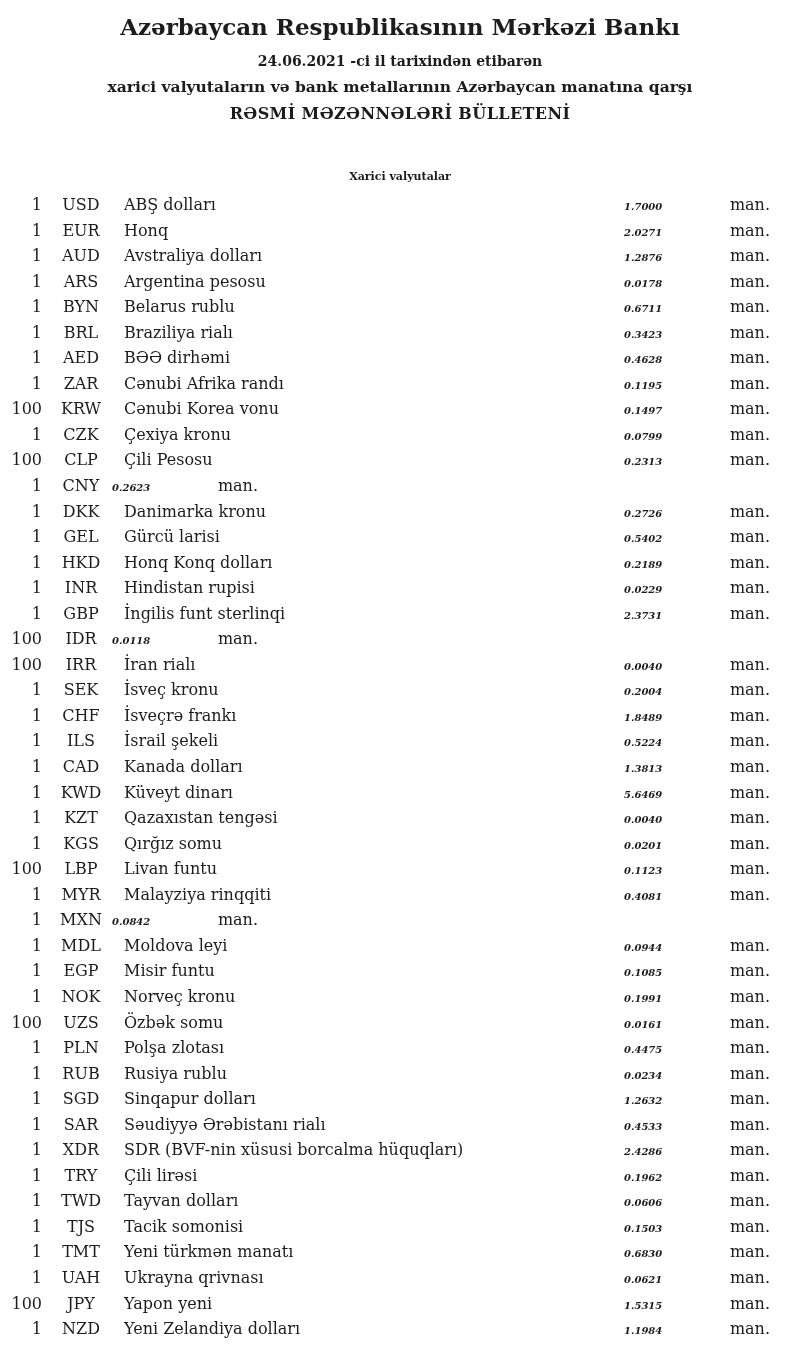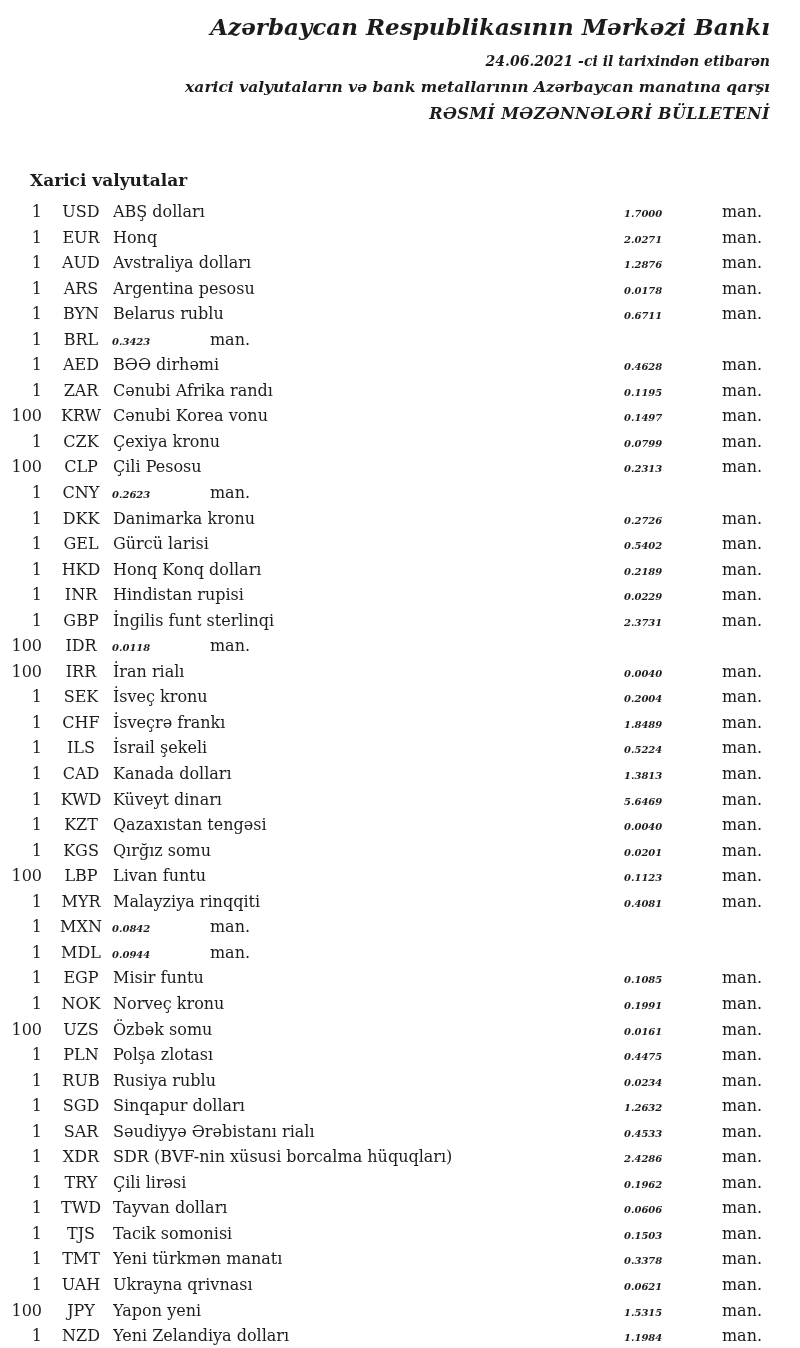--- a/index.html
+++ b/index.html
@@ -5,21 +5,21 @@
   * { margin: 0; padding: 0; box-sizing: border-box; }
   html, body { background: #ffffff; }
   body {
     width: 800px;
     height: 1348px;
     font-family: "DejaVu Serif", "Liberation Serif", serif;
     color: #1c1c1c;
     overflow: hidden;
   }
   .page { padding: 12px 30px 0 8px; }
-  .doc-header { text-align: right; padding-left: 22px; font-style: italic; }
+  .doc-header { text-align: center; padding-left: 22px; }
   .title {
     font-size: 23px;
     font-weight: bold;
     line-height: 30px;
   }
   .date-line {
     font-size: 14px;
     font-weight: bold;
     margin-top: 11px;
   }
@@ -28,23 +28,23 @@
     font-weight: bold;
     margin-top: 8px;
   }
   .bulletin {
     font-size: 16px;
     font-weight: bold;
     letter-spacing: 0.4px;
     margin-top: 8px;
   }
   .section-title {
-    text-align: left;
+    text-align: center;
     padding-left: 22px;
-    font-size: 17px;
+    font-size: 11px;
     font-weight: bold;
     margin-top: 47px;
     margin-bottom: 9px;
   }
   .rows { }
   .row {
     display: flex;
     align-items: baseline;
     height: 25.55px;
     font-size: 16px;
@@ -57,35 +57,35 @@
     flex: none;
   }
   .code {
     width: 62px;
     text-align: center;
     margin-left: 8px;
     flex: none;
   }
   .name {
     flex: 1;
-    margin-left: 1px;
+    margin-left: 12px;
     overflow: hidden;
   }
   .rate {
     flex: none;
     width: 90px;
     text-align: left;
     font-weight: bold;
     font-style: italic;
     font-size: 10px;
   }
   .unit {
     flex: none;
     width: 56px;
-    text-align: center;
+    text-align: right;
   }
 </style>
 </head>
 <body>
 
 <div class="page">
 
   <div class="doc-header">
     <div class="title">Azərbaycan Respublikasının Mərkəzi Bankı</div>
     <div class="date-line">24.06.2021 -ci il tarixindən etibarən</div>
@@ -132,20 +132,21 @@
     <span class="qty">1</span>
     <span class="code">BYN</span>
     <span class="name">Belarus rublu</span>
     <span class="rate">0.6711</span>
     <span class="unit">man.</span>
   </div>
 
   <div class="row">
     <span class="qty">1</span>
     <span class="code">BRL</span>
+    <span class="name">Braziliya rialı</span>
     <span class="rate">0.3423</span>
     <span class="unit">man.</span>
   </div>
 
   <div class="row">
     <span class="qty">1</span>
     <span class="code">AED</span>
     <span class="name">BƏƏ dirhəmi</span>
     <span class="rate">0.4628</span>
     <span class="unit">man.</span>
@@ -320,20 +321,21 @@
   <div class="row">
     <span class="qty">1</span>
     <span class="code">MXN</span>
     <span class="rate">0.0842</span>
     <span class="unit">man.</span>
   </div>
 
   <div class="row">
     <span class="qty">1</span>
     <span class="code">MDL</span>
+    <span class="name">Moldova leyi</span>
     <span class="rate">0.0944</span>
     <span class="unit">man.</span>
   </div>
 
   <div class="row">
     <span class="qty">1</span>
     <span class="code">EGP</span>
     <span class="name">Misir funtu</span>
     <span class="rate">0.1085</span>
     <span class="unit">man.</span>
@@ -416,21 +418,21 @@
     <span class="code">TJS</span>
     <span class="name">Tacik somonisi</span>
     <span class="rate">0.1503</span>
     <span class="unit">man.</span>
   </div>
 
   <div class="row">
     <span class="qty">1</span>
     <span class="code">TMT</span>
     <span class="name">Yeni türkmən manatı</span>
-    <span class="rate">0.3378</span>
+    <span class="rate">0.6830</span>
     <span class="unit">man.</span>
   </div>
 
   <div class="row">
     <span class="qty">1</span>
     <span class="code">UAH</span>
     <span class="name">Ukrayna qrivnası</span>
     <span class="rate">0.0621</span>
     <span class="unit">man.</span>
   </div>

